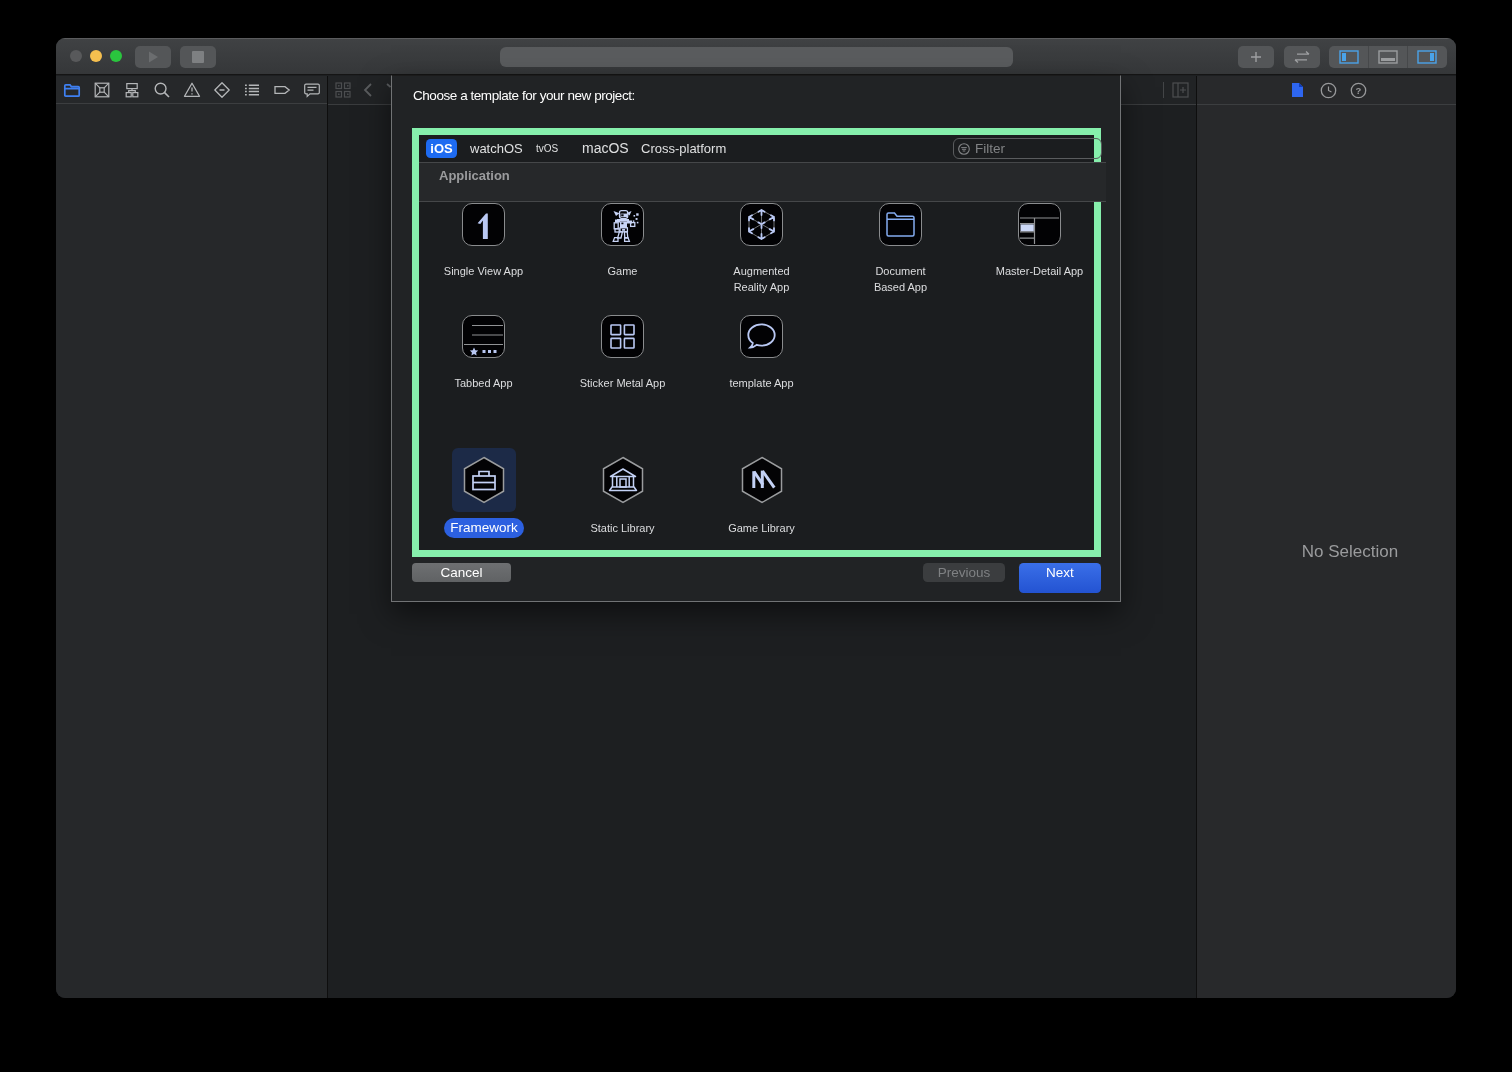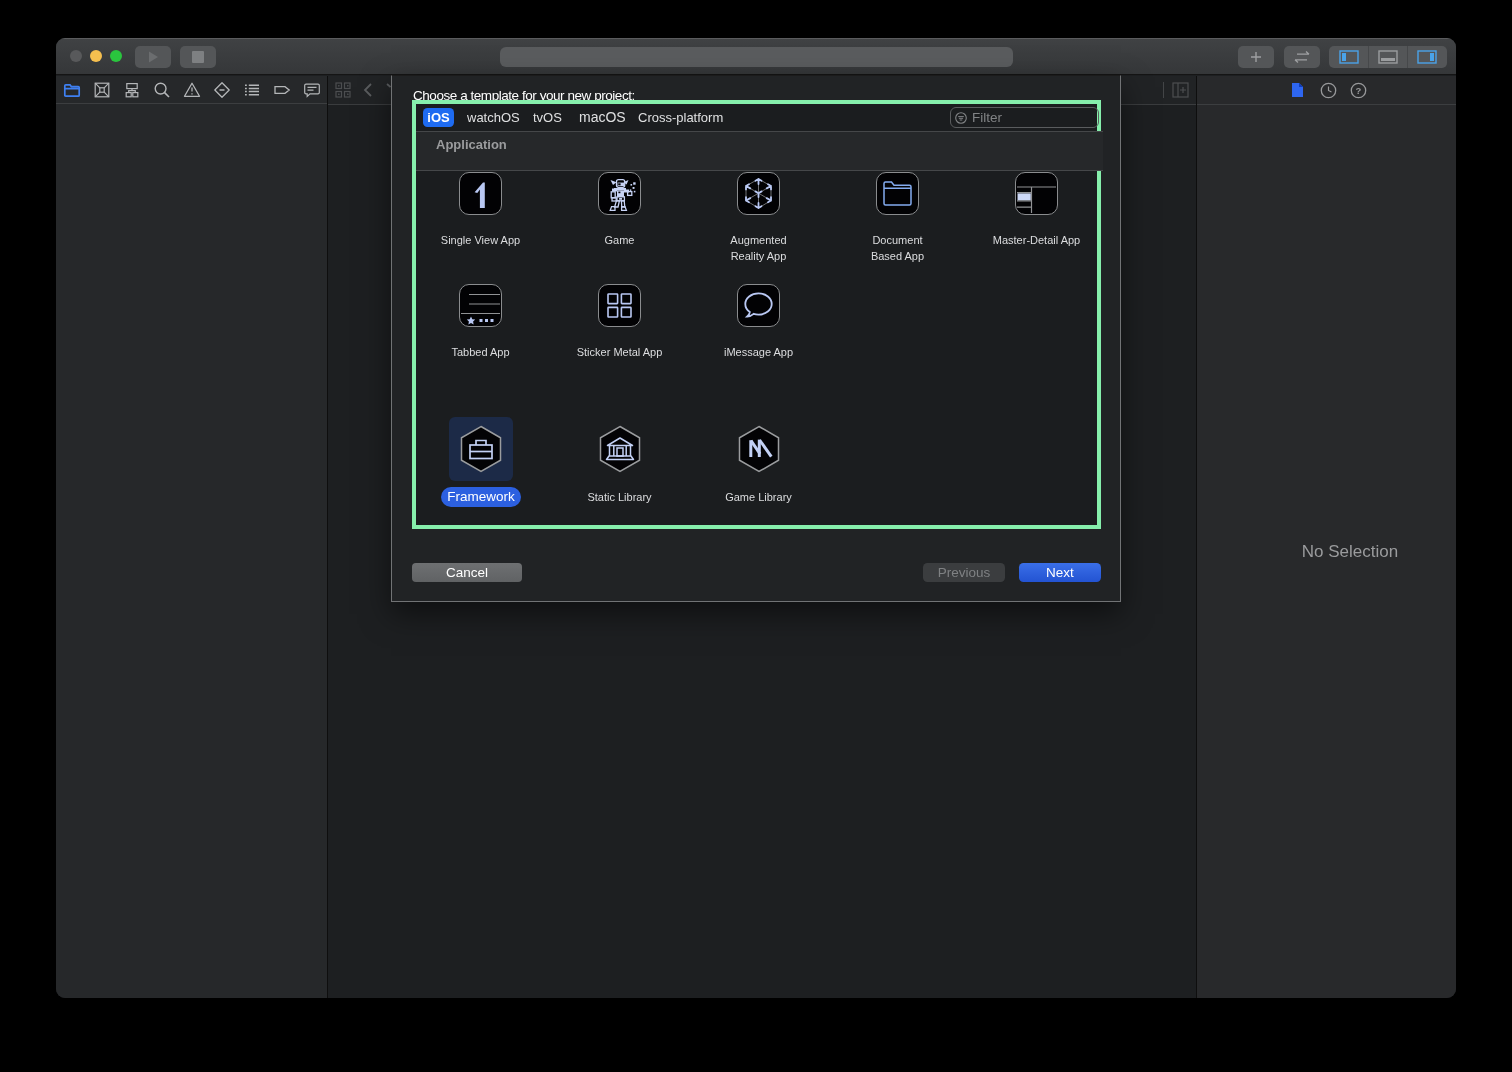--- a/index.html
+++ b/index.html
@@ -149,25 +149,25 @@
       <text x="8.5" y="12" text-anchor="middle" font-size="9.5" font-family="Liberation Sans" fill="#98999b" font-weight="bold">?</text>
     </svg>
 
   <div class="abs" style="left:1140px; top:504px; width:308px; text-align:center; color:#9a9b9d; font-size:17px;">No Selection</div>
 </div>
 
 <div class="abs" style="left:391px; top:75px; width:730px; height:527px; background:#212325; border:1px solid #717375; border-top-color:#1b1b1b; box-shadow:0 12px 28px rgba(0,0,0,0.5);">
 
   <div class="abs" style="left:21px; top:12px; font-size:13.5px; font-weight:400; letter-spacing:-0.45px; color:#ffffff;">Choose a template for your new project:</div>
 
-  <div class="abs" style="left:20px; top:24px; width:689px; height:429px; border:4px solid #86efac; background:#1b1d1f;">
+  <div class="abs" style="left:20px; top:52px; width:689px; height:429px; border:7px solid #86efac; background:#1b1d1f;">
 
     <div class="abs" style="left:7px; top:4px; width:31px; height:19px; border-radius:4.5px; background:#1e6bf1; color:#fff; font-size:13px; font-weight:700; text-align:center; line-height:19px;">iOS</div>
     <div class="abs" style="left:51px; top:4px; height:19px; line-height:19px; color:#dfe0e1; font-size:13px; font-weight:400;">watchOS</div>
-    <div class="abs" style="left:117px; top:4px; height:19px; line-height:19px; color:#dfe0e1; font-size:13px; font-weight:400;">tvOS</div>
+    <div class="abs" style="left:117px; top:4px; height:19px; line-height:19px; color:#dfe0e1; font-size:10px; font-weight:400;">tvOS</div>
     <div class="abs" style="left:163px; top:4px; height:19px; line-height:19px; color:#dfe0e1; font-size:14px; font-weight:400;">macOS</div>
     <div class="abs" style="left:222px; top:4px; height:19px; line-height:19px; color:#dfe0e1; font-size:13px; font-weight:400;">Cross-platform</div>
 
     <div class="abs" style="left:534px; top:3px; width:149px; height:21px; border:1px solid #5a5c5e; border-radius:6px;">
       <svg class="abs" style="left:4px; top:3.5px;" width="12" height="12" viewBox="0 0 12 12">
           <circle cx="6" cy="6" r="5.3" fill="none" stroke="#828486" stroke-width="1.1"></circle>
           <path d="M3.2 4.6 H8.8 M3.9 6.3 H8.1 M4.7 8 H7.3" stroke="#828486" stroke-width="1" fill="none"></path>
         </svg>
       <div class="abs" style="left:21px; top:1.5px; color:#818385; font-size:13.5px;">Filter</div>
     </div>
@@ -276,21 +276,21 @@
       </svg>
     </div>
     <div class="abs tile" style="left:321px; top:180px;">
       <svg class="abs" style="left:6px; top:7px;" width="29" height="27" viewBox="0 0 27 25">
         <path d="M13.5 1.2 C20.3 1.2 25.8 5.6 25.8 11.1 C25.8 16.6 20.3 21 13.5 21 C11.9 21 10.4 20.8 9 20.3 C7.5 21.6 5.4 22.8 3 22.8 C4.4 21.6 5.2 20.1 5.4 18.6 C2.8 16.8 1.2 14.1 1.2 11.1 C1.2 5.6 6.7 1.2 13.5 1.2 Z" fill="none" stroke="#b9c8f3" stroke-width="1.7"></path>
       </svg>
     </div>
 
     <div class="abs lbl" style="left:-5px; top:240px;">Tabbed App</div>
     <div class="abs lbl" style="left:134px; top:240px;">Sticker Metal App</div>
-    <div class="abs lbl" style="left:273px; top:240px;">iMessage App</div>
+    <div class="abs lbl" style="left:273px; top:240px;">template App</div>
 
 
     <div class="abs" style="left:33px; top:313px; width:64px; height:64px; border-radius:6px; background:#1c2a47;"></div>
     <svg class="abs" style="left:42.5px; top:321px;" width="44" height="48" viewBox="0 0 44 48">
       <path d="M22 1.5 L41.5 12.75 V35.25 L22 46.5 L2.5 35.25 V12.75 Z" fill="#030305" stroke="#9a9c9e" stroke-width="1.5"></path>
       <g fill="none" stroke="#c3d1f5" stroke-width="1.7">
         <rect x="11" y="20" width="22" height="13.5"></rect>
         <path d="M11 26.5 H33"></path>
         <path d="M17 20 V15.5 H27 V20"></path>
       </g>
@@ -311,16 +311,16 @@
           <path d="M14 15.6 L23 28.8"></path>
           <path d="M22.3 14.6 V32"></path>
           <path d="M22.6 15 L34.3 31.6"></path>
         </g>
     </svg>
     <div class="abs" style="left:25px; top:383px; width:80px; height:20px; border-radius:10px; background:#2c60e0; color:#fff; font-size:13.5px; text-align:center; line-height:20px;">Framework</div>
     <div class="abs lbl" style="left:134px; top:385px;">Static Library</div>
     <div class="abs lbl" style="left:273px; top:385px;">Game Library</div>
   </div>
 
-  <div class="abs" style="left:20px; top:487px; width:110px; height:19px; border-radius:4px; background:linear-gradient(#6e7072,#606264); color:#fff; font-size:13.5px; text-align:center; line-height:19px;">Cancel</div>
+  <div class="abs" style="left:20px; top:487px; width:99px; height:19px; border-radius:4px; background:linear-gradient(#6e7072,#606264); color:#fff; font-size:13.5px; text-align:center; line-height:19px;">Cancel</div>
   <div class="abs" style="left:531px; top:487px; width:82px; height:19px; border-radius:4.5px; background:#3b3d3f; color:#7f8183; font-size:13.5px; text-align:center; line-height:19px;">Previous</div>
-  <div class="abs" style="left:627px; top:487px; width:82px; height:19px; border-radius:4.5px; background:linear-gradient(#3a6fe8,#2353d2); color:#fff; font-size:13.5px; text-align:center; line-height:19px;">Next</div>
+  <div class="abs" style="left:627px; top:487px; width:82px; height:30px; border-radius:4.5px; background:linear-gradient(#3a6fe8,#2353d2); color:#fff; font-size:13.5px; text-align:center; line-height:19px;">Next</div>
 </div>
 
 </body></html>

